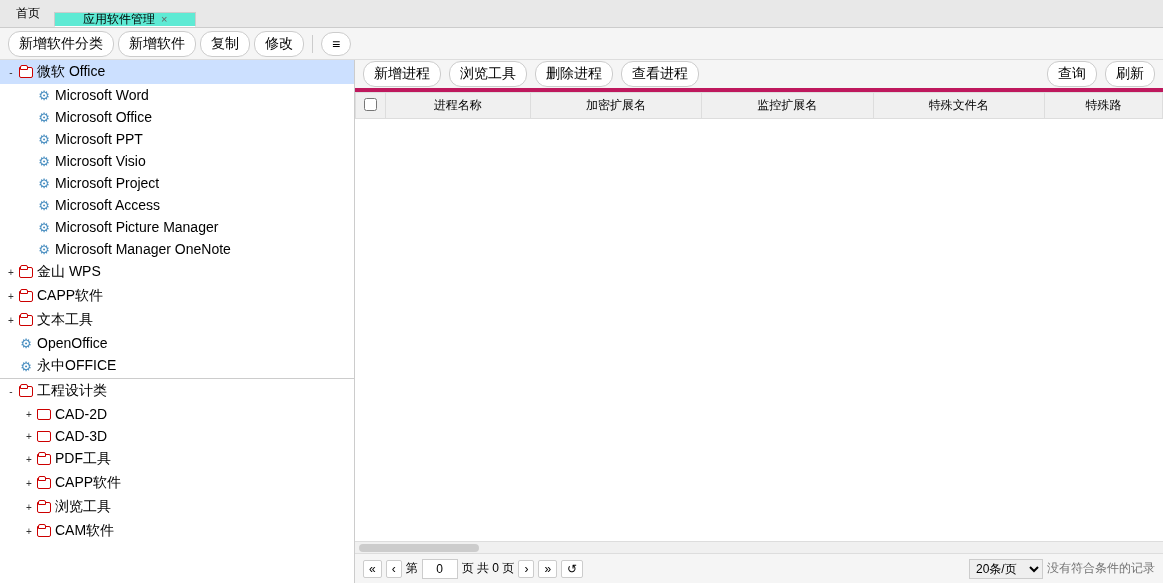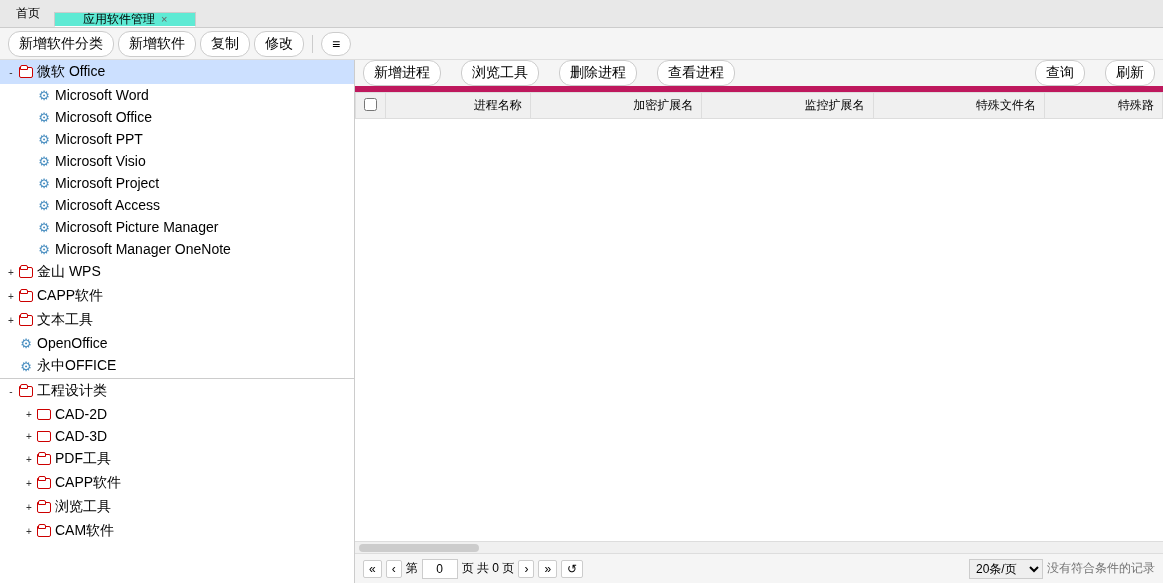--- a/index.html
+++ b/index.html
@@ -85,22 +85,22 @@
       flex-direction: column;
       background: #fff;
       overflow: hidden;
     }
 
     
     .right-toolbar {
       display: flex; align-items: center;
       padding: 4px 8px;
       background: #f5f5f5;
-      border-bottom: 6px solid #be185d;
-      gap: 20px;
+      border-bottom: 4px solid #be185d;
+      gap: 8px;
       height: 32px;
     }
     .right-toolbar-spacer { flex: 1; }
     .search-input {
       border: 1px solid #ccc;
       padding: 2px 6px;
       width: 160px;
       font-size: 12px;
       height: 22px;
     }
@@ -111,21 +111,21 @@
       overflow: auto;
     }
     table {
       width: 100%;
       border-collapse: collapse;
     }
     table th {
       background: #f0f0f0;
       border: 1px solid #ddd;
       padding: 4px 8px;
-      text-align: right;
+      text-align: center;
       font-weight: normal;
       white-space: nowrap;
     }
     .checkbox-cell {
       width: 30px;
       text-align: center;
     }
 
     
     .pagination {

